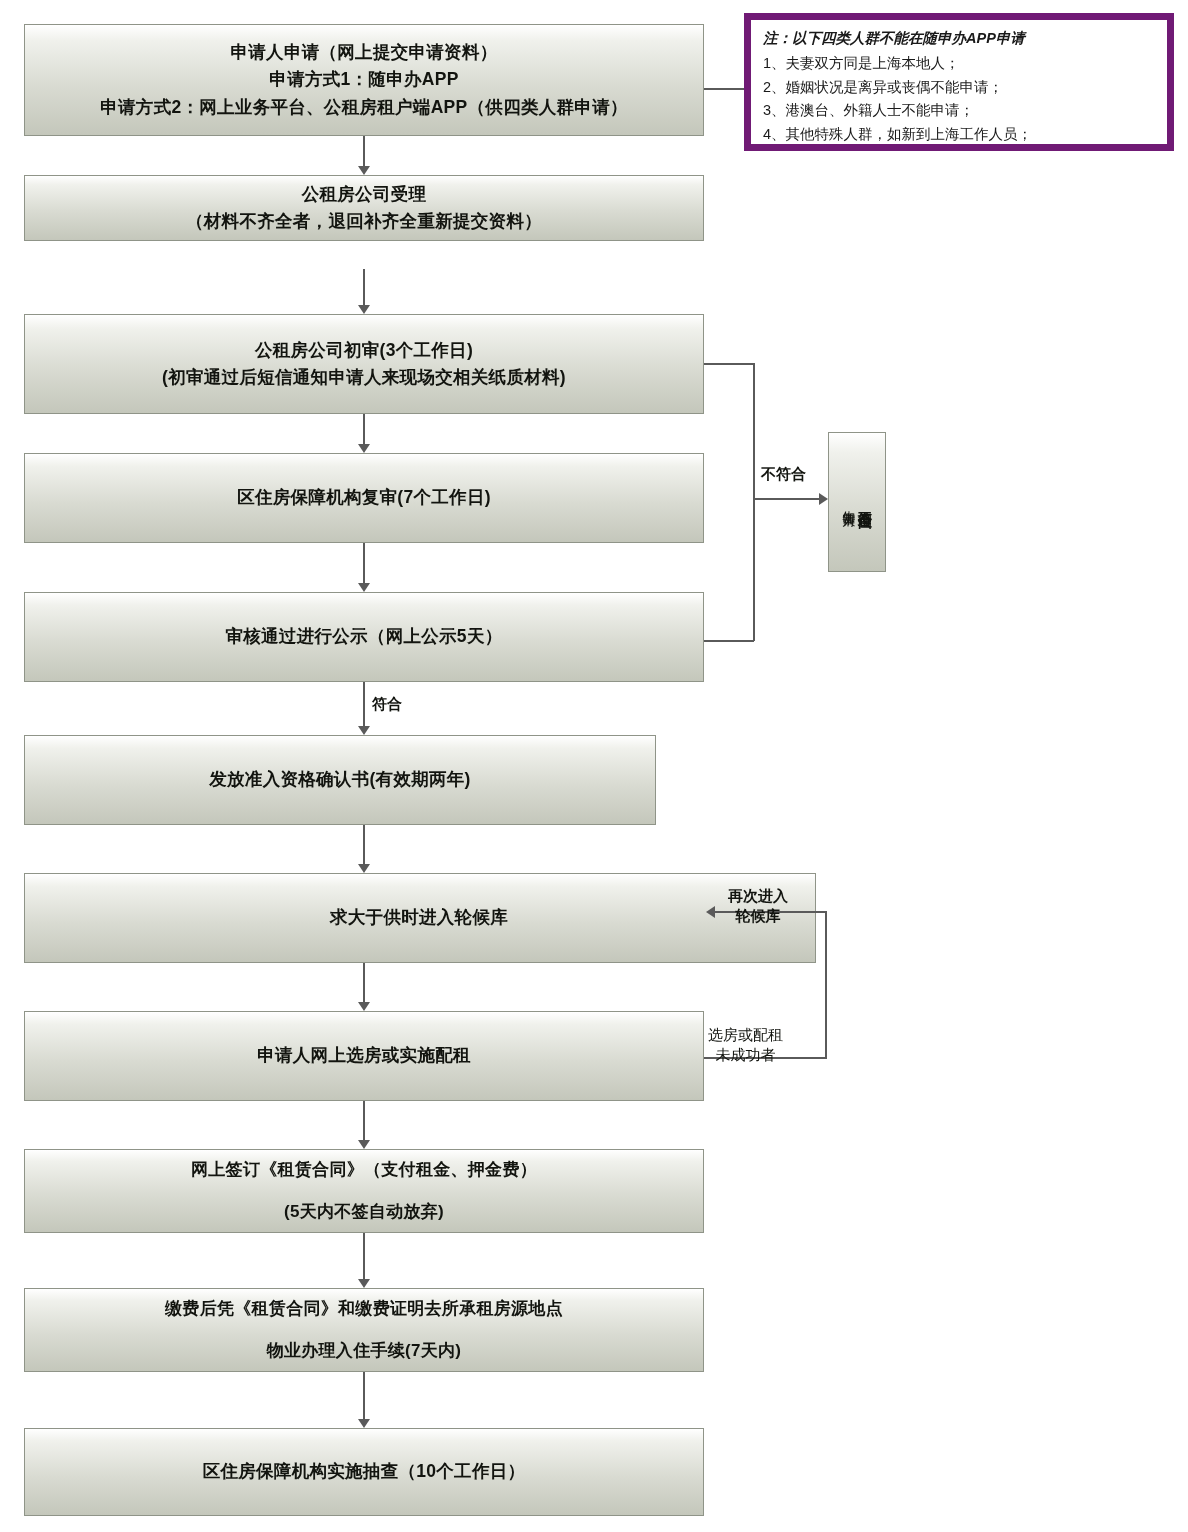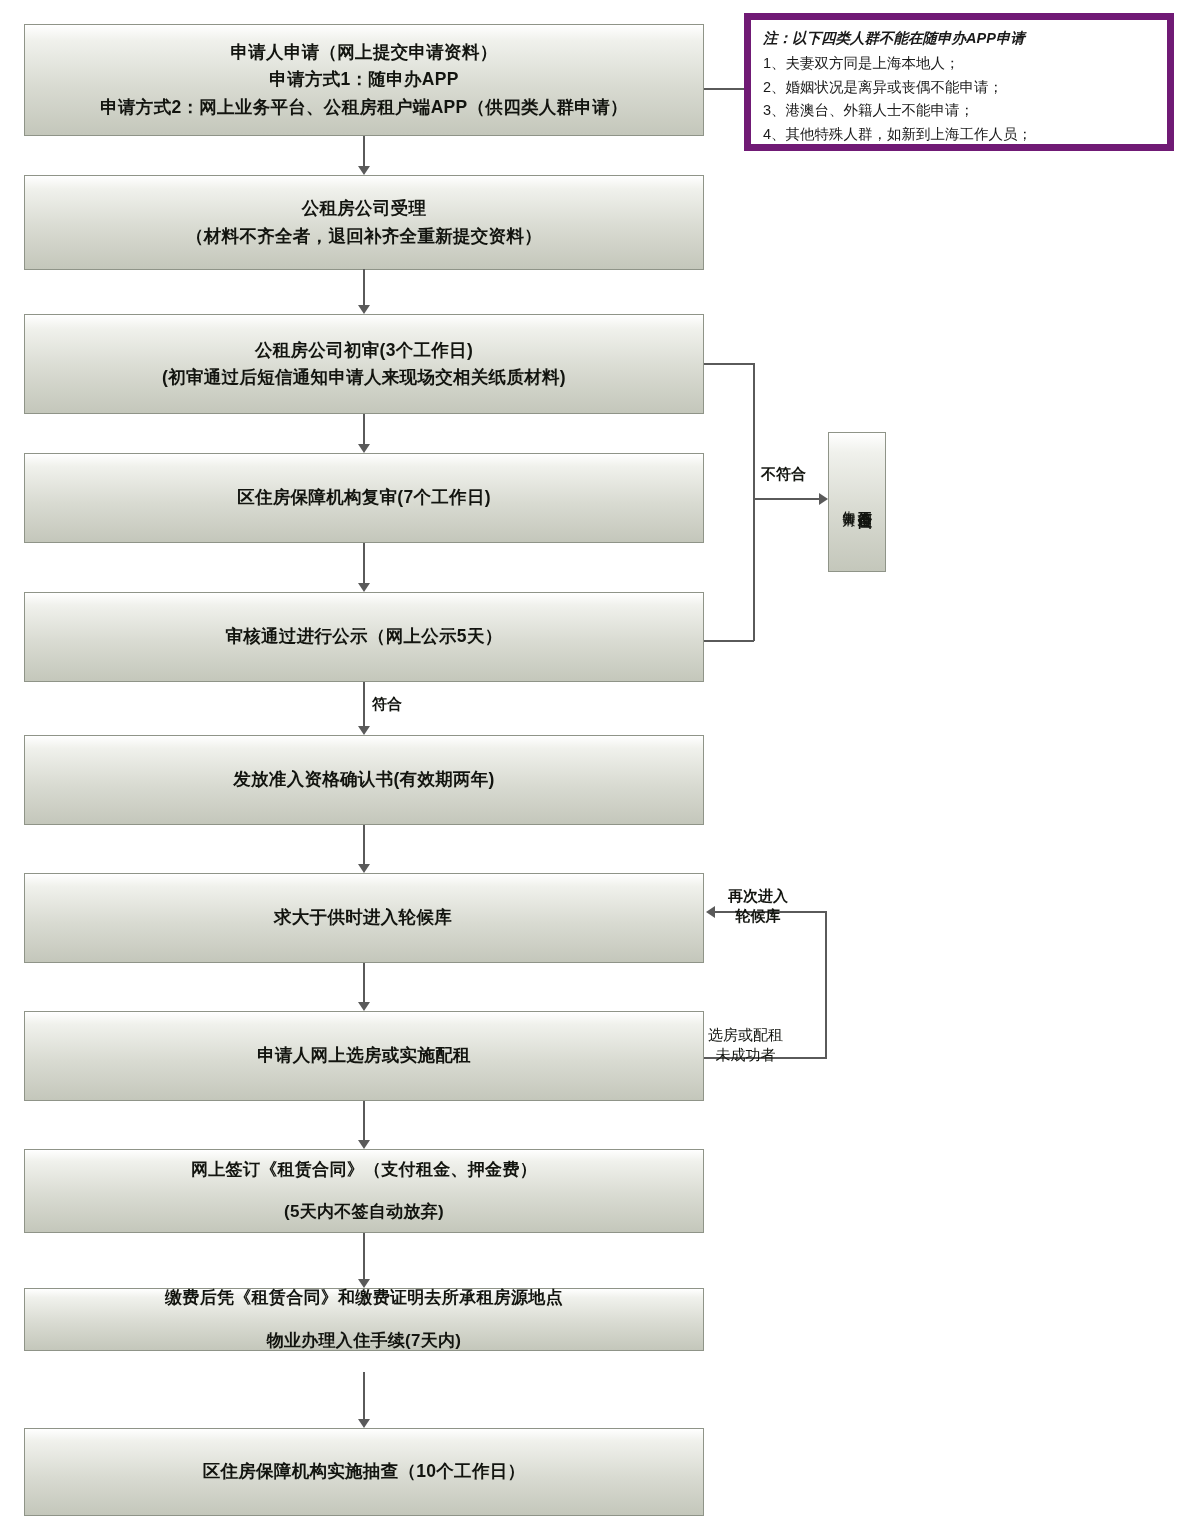--- a/index.html
+++ b/index.html
@@ -159,21 +159,21 @@
   <div class="note" style="left:744px; top:13px; width:430px; height:138px;">
     <div class="note-title">注：以下四类人群不能在随申办APP申请</div>
     <div class="note-item">1、夫妻双方同是上海本地人；</div>
     <div class="note-item">2、婚姻状况是离异或丧偶不能申请；</div>
     <div class="note-item">3、港澳台、外籍人士不能申请；</div>
     <div class="note-item">4、其他特殊人群，如新到上海工作人员；</div>
   </div>
 
   <div class="hline" style="left:704px; top:88px; width:40px;"></div>
 
-  <div class="node big" style="left:24px; top:175px; width:680px; height:95px;">
+  <div class="node big" style="left:24px; top:175px; width:680px; height:66px;">
     <div class="line">公租房公司受理</div>
     <div class="line">（材料不齐全者，退回补齐全重新提交资料）</div>
   </div>
   <div class="vline" style="left:363px; top:136px; height:30px;"></div>
   <div class="arrow-down" style="left:358px; top:166px;"></div>
 
   <div class="node big" style="left:24px; top:314px; width:680px; height:100px;align-items:center;">
     <div class="line">公租房公司初审(3个工作日)</div>
     <div class="line">(初审通过后短信通知申请人来现场交相关纸质材料)</div>
   </div>
@@ -197,28 +197,28 @@
   <div class="vline" style="left:753px; top:363px; height:278px;"></div>
   <div class="hline" style="left:753px; top:498px; width:72px;"></div>
   <div class="arrow-right" style="left:819px; top:493px;"></div>
   <div class="edge-label" style="left:761px; top:464px;">不符合</div>
 
   <div class="vbox" style="left:828px; top:432px; width:58px; height:140px;">
     <div class="vcol small">告知申请人</div>
     <div class="vcol">不符合理由</div>
   </div>
 
-  <div class="node big" style="left:24px; top:735px; width:680px; height:90px;text-align:center;">
+  <div class="node big" style="left:24px; top:735px; width:632px; height:90px;text-align:center;">
     <div class="line">发放准入资格确认书(有效期两年)</div>
   </div>
   <div class="vline" style="left:363px; top:682px; height:44px;"></div>
   <div class="arrow-down" style="left:358px; top:726px;"></div>
   <div class="edge-label" style="left:372px; top:694px;">符合</div>
 
-  <div class="node big" style="left:24px; top:873px; width:680px; height:90px;padding-left:8px;">
+  <div class="node big" style="left:24px; top:873px; width:792px; height:90px;padding-left:8px;">
     <div class="line">求大于供时进入轮候库</div>
   </div>
   <div class="vline" style="left:363px; top:825px; height:39px;"></div>
   <div class="arrow-down" style="left:358px; top:864px;"></div>
 
   <div class="node big" style="left:24px; top:1011px; width:680px; height:90px;">
     <div class="line">申请人网上选房或实施配租</div>
   </div>
   <div class="vline" style="left:363px; top:963px; height:39px;"></div>
   <div class="arrow-down" style="left:358px; top:1002px;"></div>
@@ -230,21 +230,21 @@
   <div class="edge-label" style="left:728px; top:886px;">再次进入<br>轮候库</div>
   <div class="edge-label plain" style="left:708px; top:1025px;">选房或配租<br>未成功者</div>
 
   <div class="node semi" style="left:24px; top:1149px; width:680px; height:84px; font-size:17px;">
     <div class="line">网上签订《租赁合同》（支付租金、押金费）</div>
     <div class="line">(5天内不签自动放弃)</div>
   </div>
   <div class="vline" style="left:363px; top:1101px; height:39px;"></div>
   <div class="arrow-down" style="left:358px; top:1140px;"></div>
 
-  <div class="node semi" style="left:24px; top:1288px; width:680px; height:63px; font-size:17px;">
+  <div class="node semi" style="left:24px; top:1288px; width:680px; height:84px; font-size:17px;">
     <div class="line">缴费后凭《租赁合同》和缴费证明去所承租房源地点</div>
     <div class="line">物业办理入住手续(7天内)</div>
   </div>
   <div class="vline" style="left:363px; top:1233px; height:46px;"></div>
   <div class="arrow-down" style="left:358px; top:1279px;"></div>
 
   <div class="node big" style="left:24px; top:1428px; width:680px; height:88px;">
     <div class="line">区住房保障机构实施抽查（10个工作日）</div>
   </div>
   <div class="vline" style="left:363px; top:1372px; height:47px;"></div>

